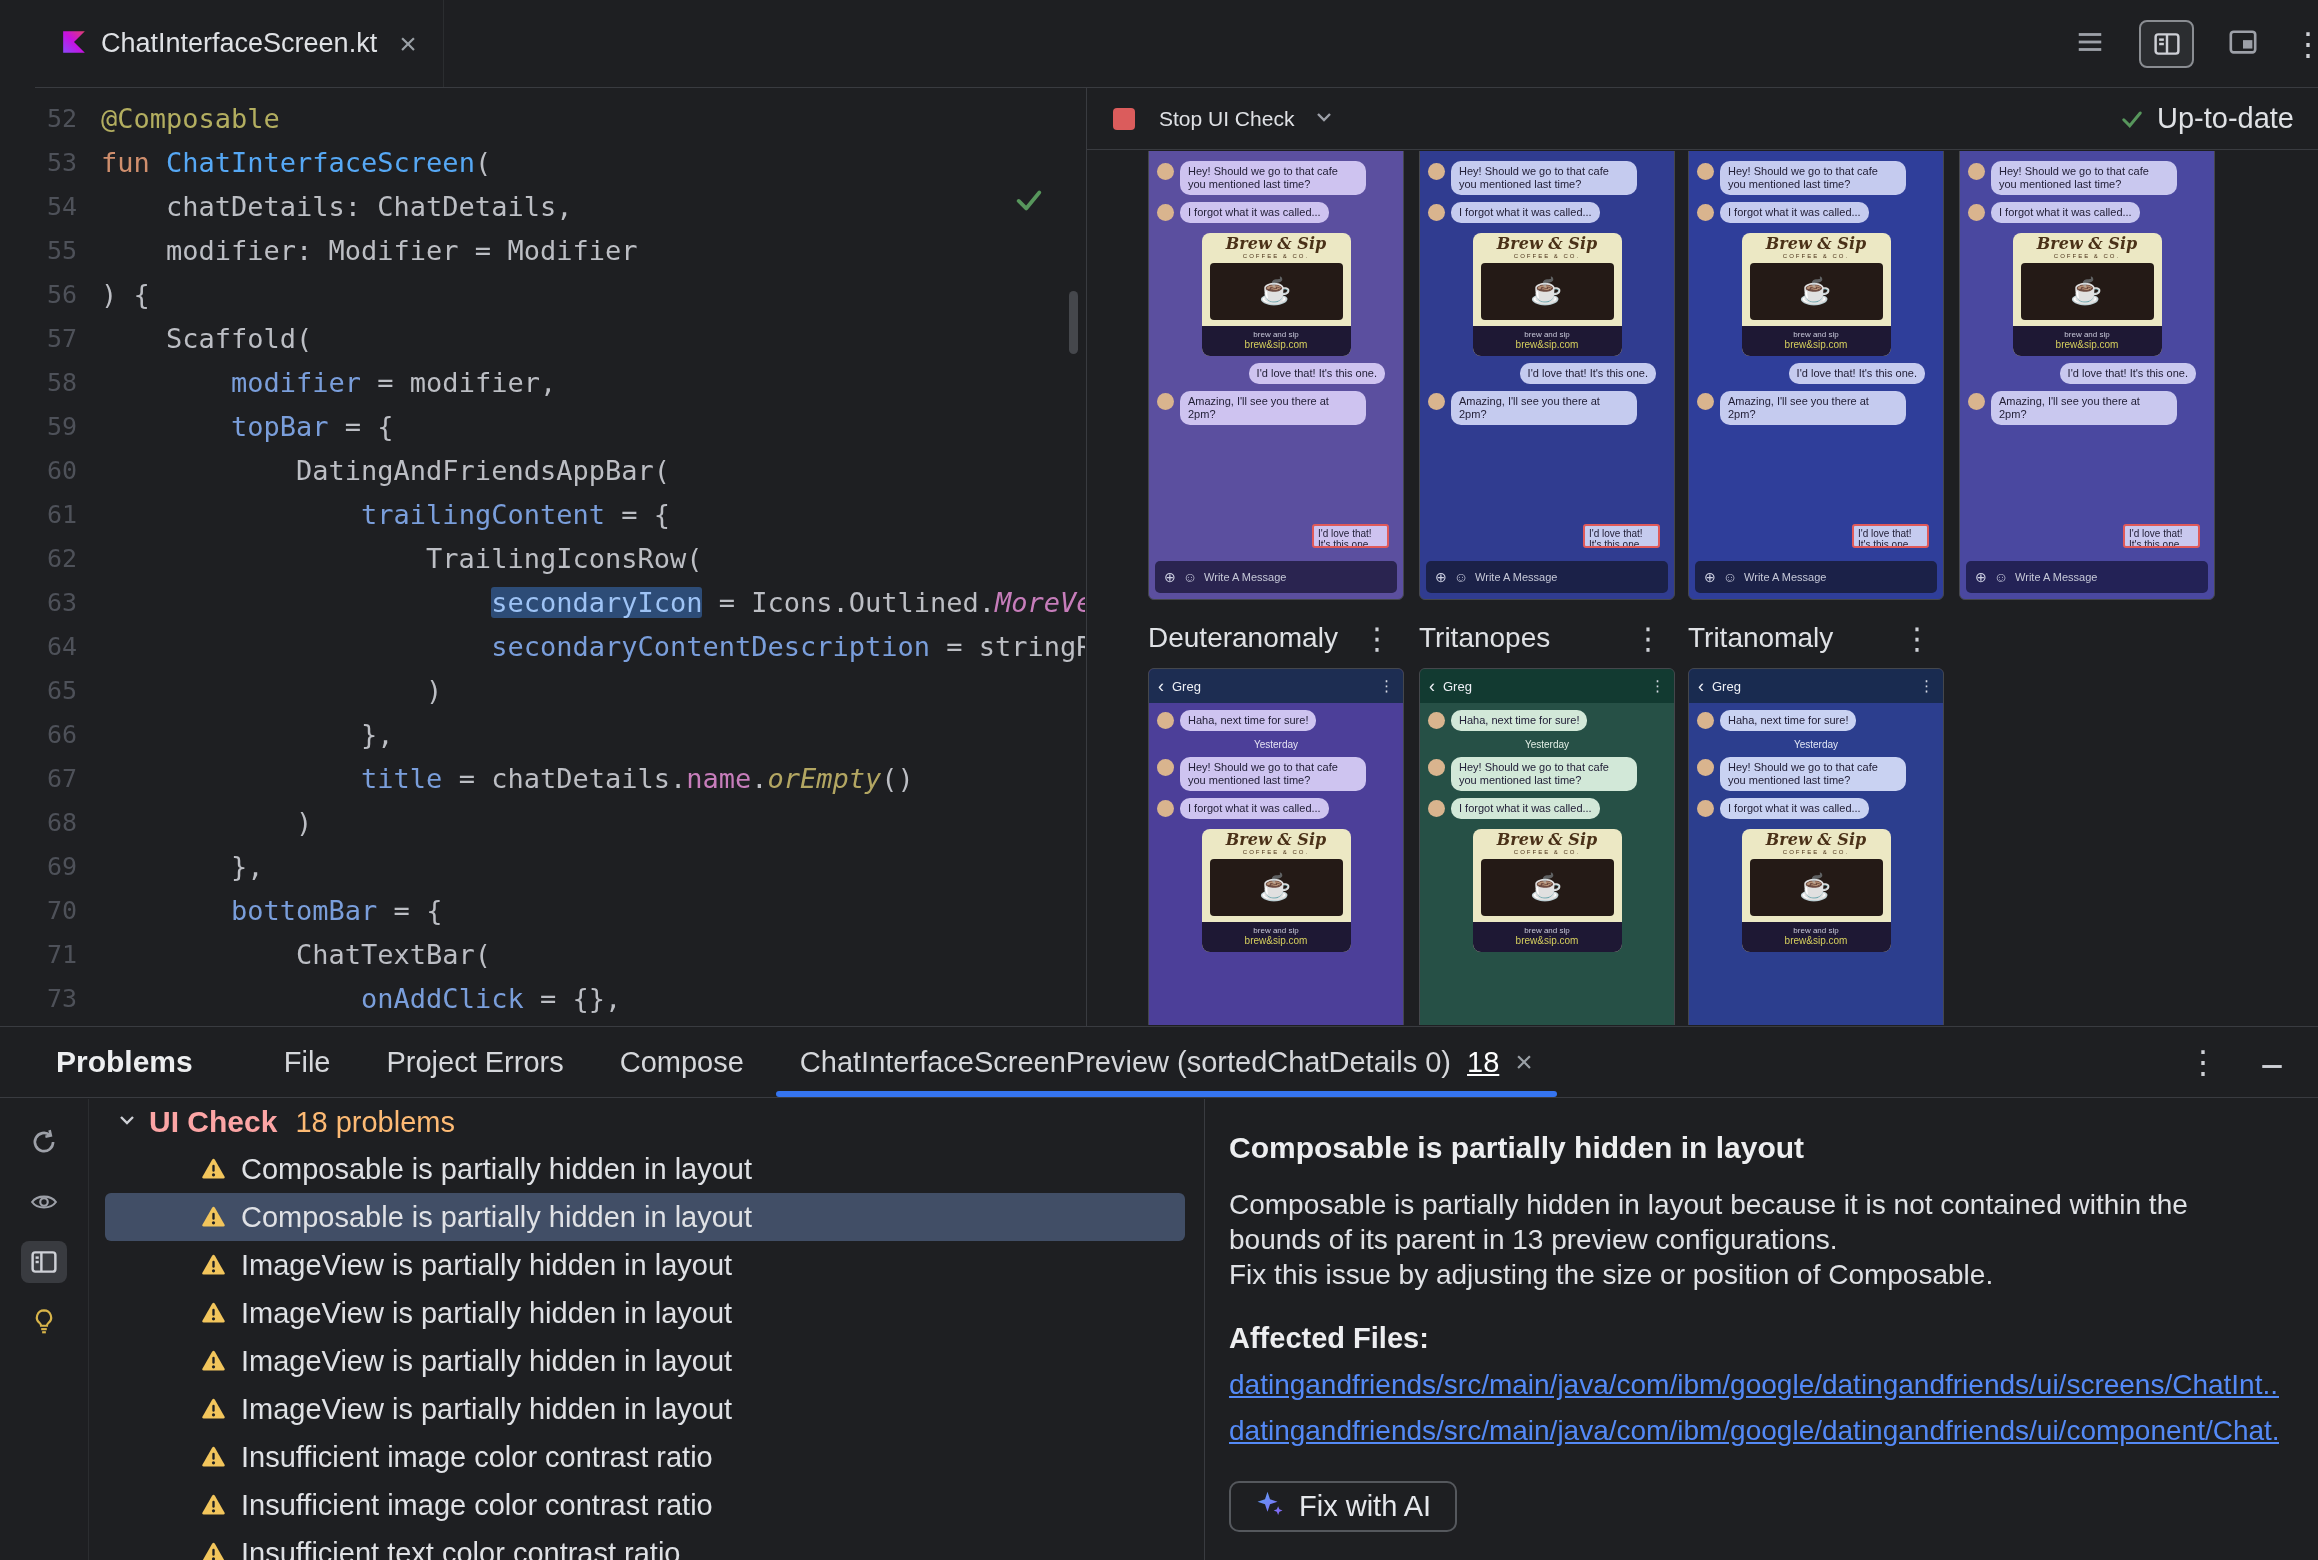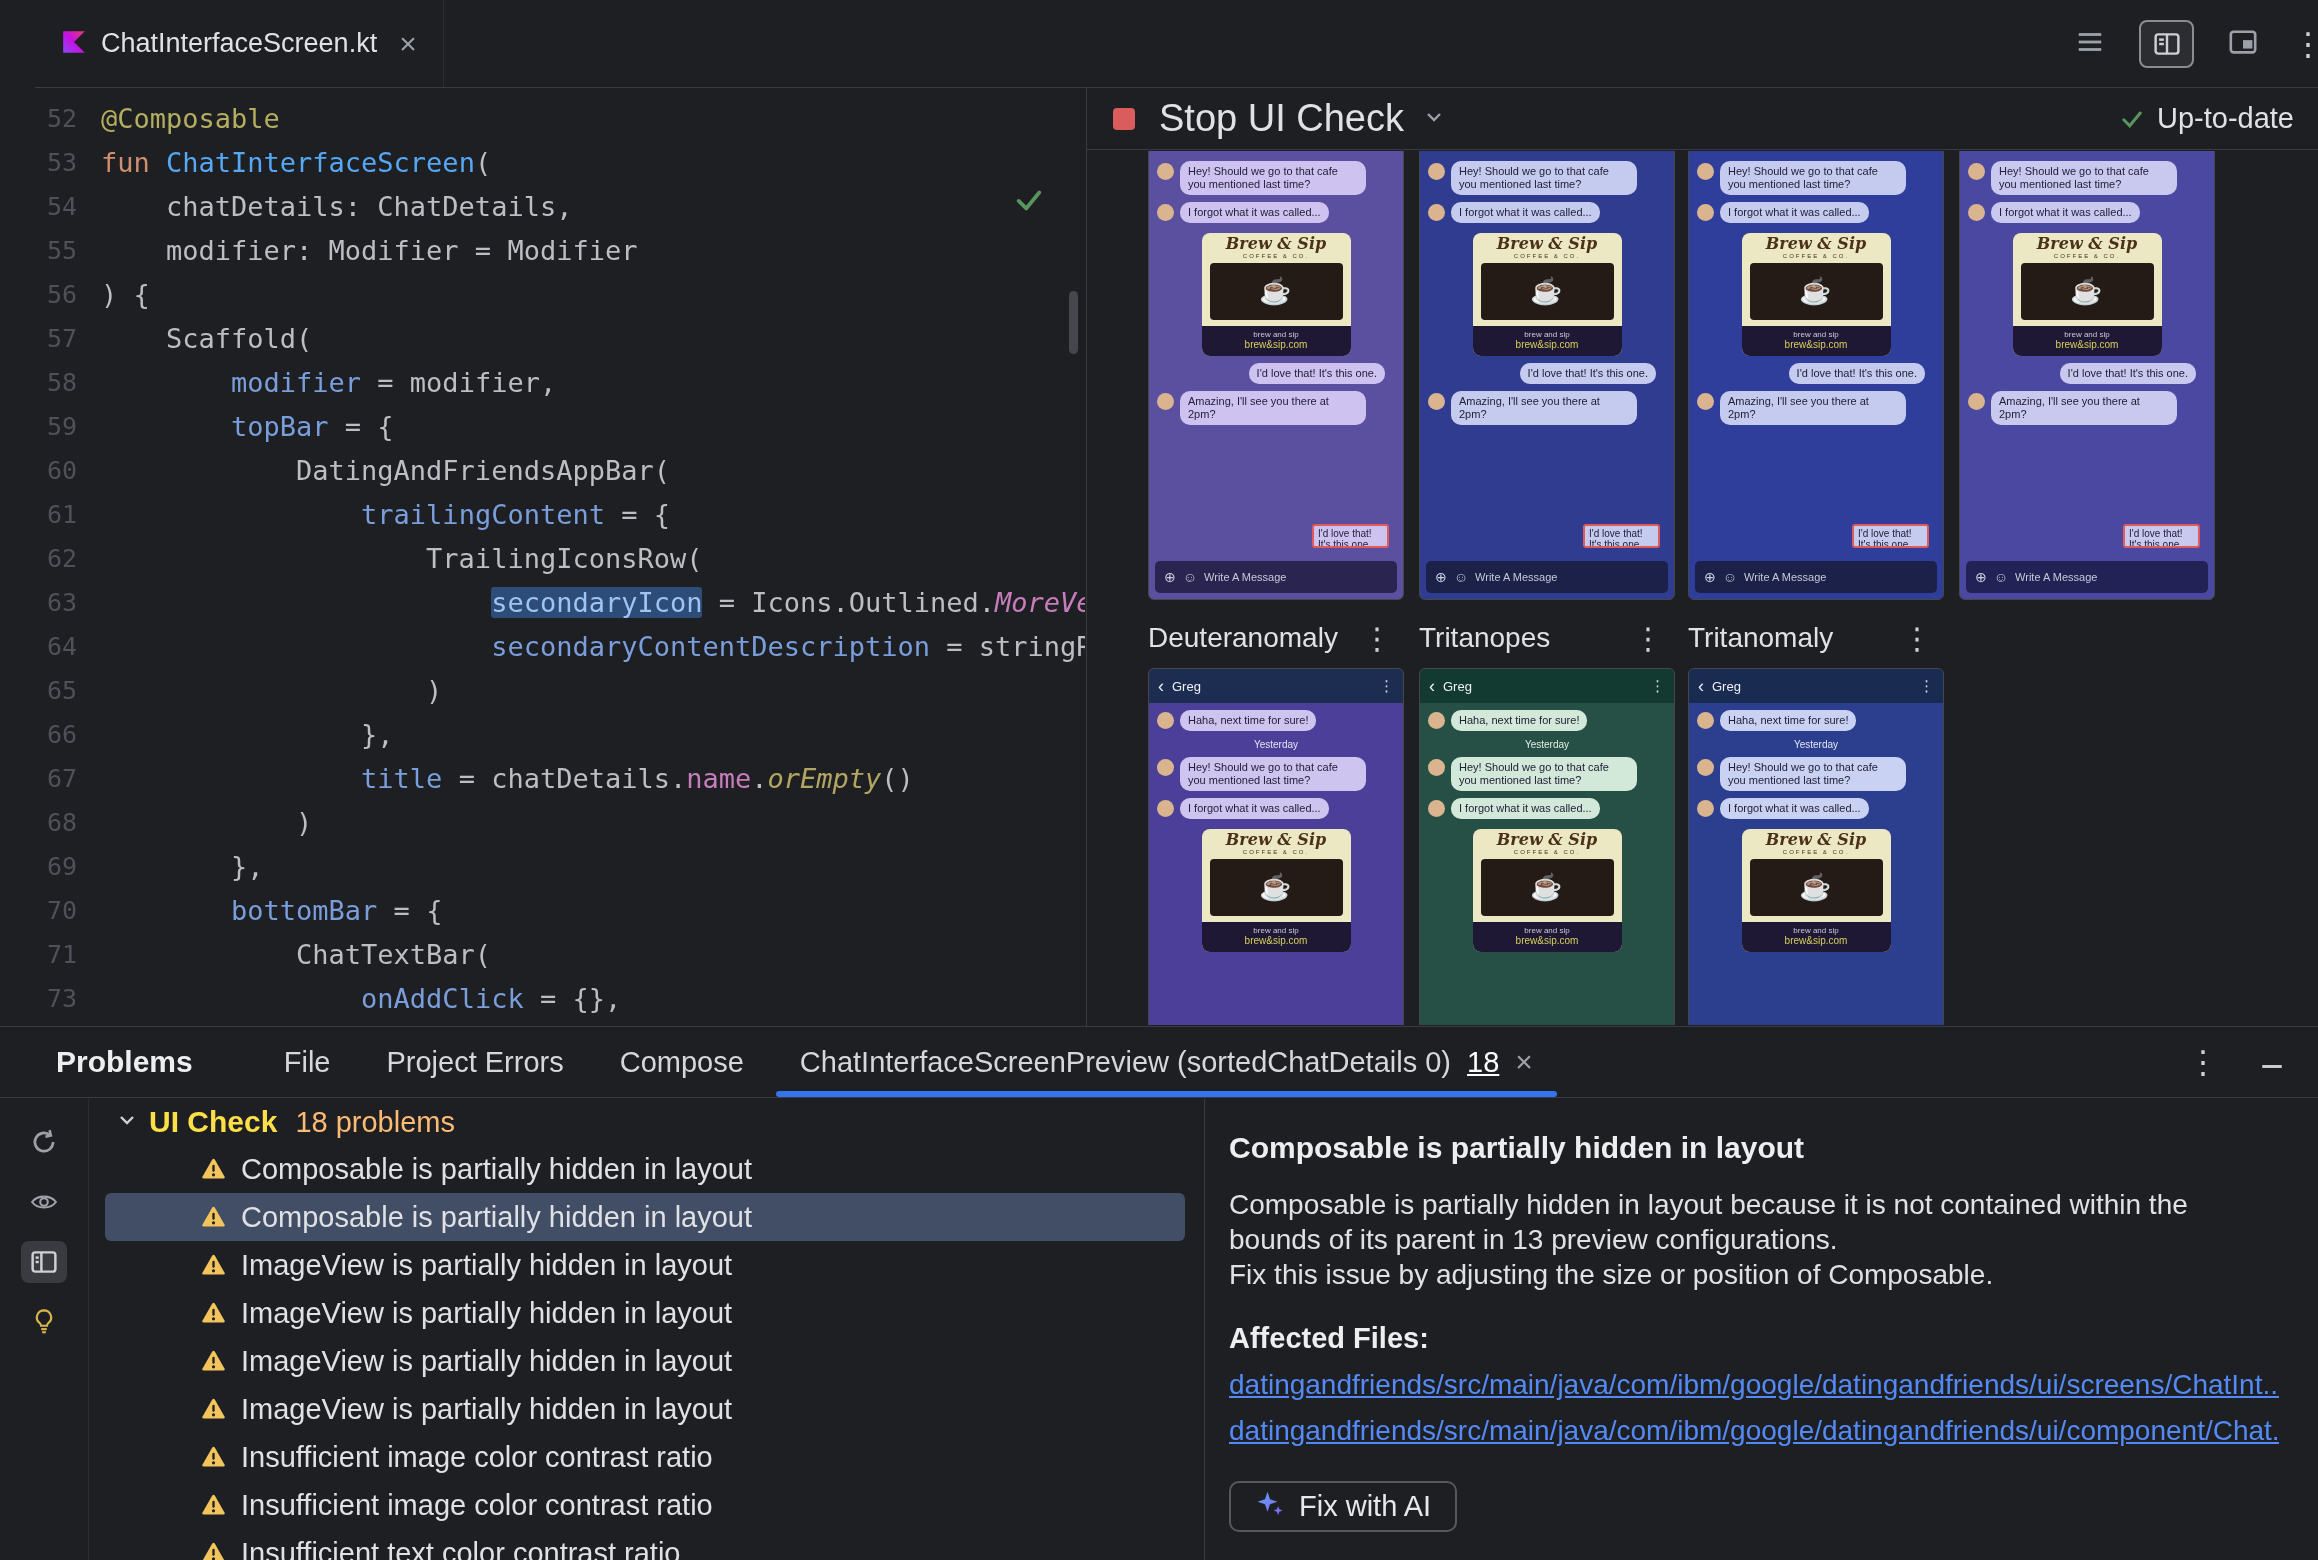--- a/index.html
+++ b/index.html
@@ -28,21 +28,21 @@
   .tok-prop{color:#c77dbb}.tok-propi{color:#c77dbb;font-style:italic}
   .tok-ext{color:#b3a662;font-style:italic}.tok-pl{color:#bcbec4}
   #insp-check{left:1012px;top:97px;}
   #editor-scrollbar{left:1069px;top:203px;width:9px;height:63px;background:#45474c;border-radius:5px;}
 
   
   #preview{left:1086px;top:88px;width:1233px;height:938px;border-left:1px solid #393b40;}
   #prev-toolbar{position:absolute;left:0;top:0;width:100%;height:62px;border-bottom:1px solid #393b40;
                 display:flex;align-items:center;padding:0 26px;box-sizing:border-box;gap:18px;}
   #stop-square{width:22px;height:22px;background:#DB5C5C;border-radius:4px;flex:none;}
-  #stop-label{font-size:38px;color:#dfe1e5;margin-left:6px;}
+  #stop-label{font-size:21px;color:#dfe1e5;margin-left:6px;}
   #uptodate{margin-left:auto;display:flex;align-items:center;gap:12px;font-size:29px;color:#dfe1e5;}
   #preview-canvas{position:absolute;left:0;top:63px;width:1233px;height:874px;overflow:hidden;}
   .phone{position:absolute;width:256px;border:1px solid #45474c;border-radius:6px;box-sizing:border-box;overflow:hidden;}
   .msg-row{display:flex;align-items:flex-start;gap:6px;margin:7px 8px 0 8px;}
   .ph-avatar{width:17px;height:17px;border-radius:50%;background:#d9b48e;flex:none;margin-top:2px;}
   .ph-bubble{max-width:170px;border-radius:10px;padding:4px 8px;font-size:11px;line-height:13px;color:#232038;}
   .bubble-right{margin-left:auto;margin-right:10px;}
   .ph-date{text-align:center;font-size:10px;margin-top:8px;}
   .card{width:149px;margin:10px auto 0 auto;border-radius:8px;overflow:hidden;}
   .card-top{text-align:center;padding-top:2px;}
@@ -76,21 +76,21 @@
   #preview-tab .cnt{color:#ffffff;text-decoration:underline;}
   #preview-tab .tclose{color:#9aa0a6;font-size:30px;}
   #preview-tab::after{content:"";position:absolute;left:4px;right:4px;bottom:0;height:6px;background:#3574f0;border-radius:3px;}
   #prob-tab-icons{margin-left:auto;display:flex;align-items:center;gap:40px;padding-right:34px;}
   #left-strip{position:absolute;left:0;top:72px;width:89px;height:462px;border-right:1px solid #2b2d30;
               display:flex;flex-direction:column;align-items:center;padding-top:22px;gap:18px;box-sizing:border-box;}
   .strip-btn{width:46px;height:42px;display:flex;align-items:center;justify-content:center;border-radius:8px;}
   .strip-active{background:#393b40;}
   #prob-tree{position:absolute;left:89px;top:72px;width:1114px;height:462px;overflow:hidden;}
   #tree-header{display:flex;align-items:center;height:46px;padding-left:26px;gap:10px;}
-  #tree-header .grp{font-size:30px;font-weight:bold;color:#fde047;}
+  #tree-header .grp{font-size:30px;font-weight:bold;color:#fca5a5;}
   #tree-header .grp-cnt{font-size:29px;color:#fdba74;margin-left:8px;}
   .prob-row{display:flex;align-items:center;height:48px;margin:0 18px 0 16px;padding-left:95px;border-radius:6px;gap:14px;}
   .prob-row .ptext{font-size:29px;color:#dfe1e5;}
   .prob-sel{background:#414e66;}
   #prob-detail{position:absolute;left:1204px;top:72px;width:1115px;height:462px;border-left:1px solid #393b40;
                box-sizing:border-box;padding:32px 40px 0 24px;overflow:hidden;}
   #detail-title{font-size:30px;font-weight:bold;color:#edeef0;}
   .detail-body{font-size:28px;line-height:35px;color:#dfe1e5;margin-top:22px;max-width:1049px;}
   .detail-body + .detail-body{margin-top:0;}
   #affected{font-size:29px;font-weight:bold;color:#edeef0;margin-top:30px;}

